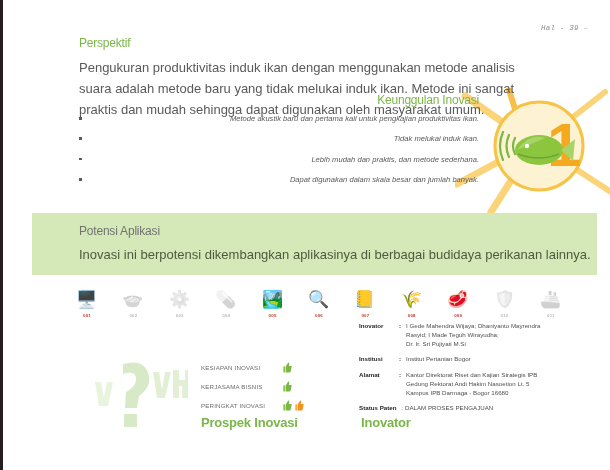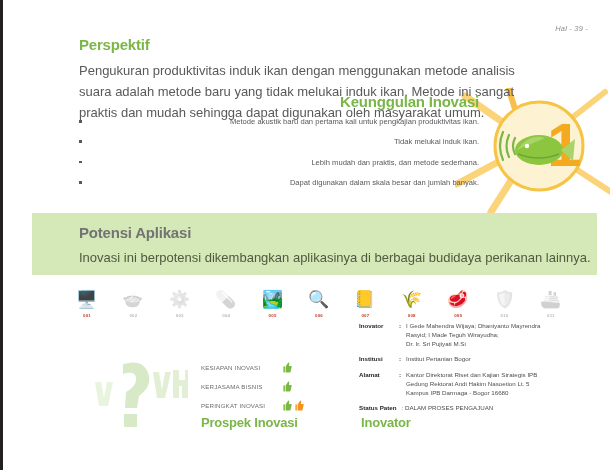--- a/index.html
+++ b/index.html
@@ -25,42 +25,43 @@
 
   
   .folio {
     position: absolute;
     top: 24px;
     right: 22px;
     font-size: 7.5px;
     font-style: italic;
     color: #8a8c8e;
     letter-spacing: .2px;
+    font-family: Liberation Mono, monospace;
   }
 
   
   .badge-wrap {
     position: absolute;
     left: 452px;
     top: 88px;
     width: 158px;
     height: 125px;
     overflow: hidden;
     pointer-events: none;
   }
   .badge-wrap svg { display:block; }
 
   
   .sec-perspektif { position: absolute; left: 76px; top: 36px; width: 440px; }
   .sec-keunggulan { position: absolute; left: 76px; top: 93px; width: 400px; text-align: right; }
 
   h2.head {
     margin: 0 0 7px 0;
-    font-size: 15px;
-    font-weight: bold;
+    font-size: 12px;
+    font-weight: normal;
     color: #7ab648;
     letter-spacing: -0.2px;
   }
   p.body {
     margin: 0;
     font-size: 13px;
     line-height: 1.62;
     color: #58595b;
   }
   ul.bullets {
@@ -68,20 +69,21 @@
     padding: 0;
     list-style: none;
   }
   ul.bullets li {
     position: relative;
     padding-left: 9px;
     margin-bottom: 10.5px;
     font-size: 7.6px;
     line-height: 1.3;
     color: #58595b;
+    font-style: italic;
   }
   ul.bullets li:before {
     content: "";
     position: absolute;
     left: 0;
     top: 3px;
     width: 2.6px;
     height: 2.6px;
     background: #58595b;
   }

